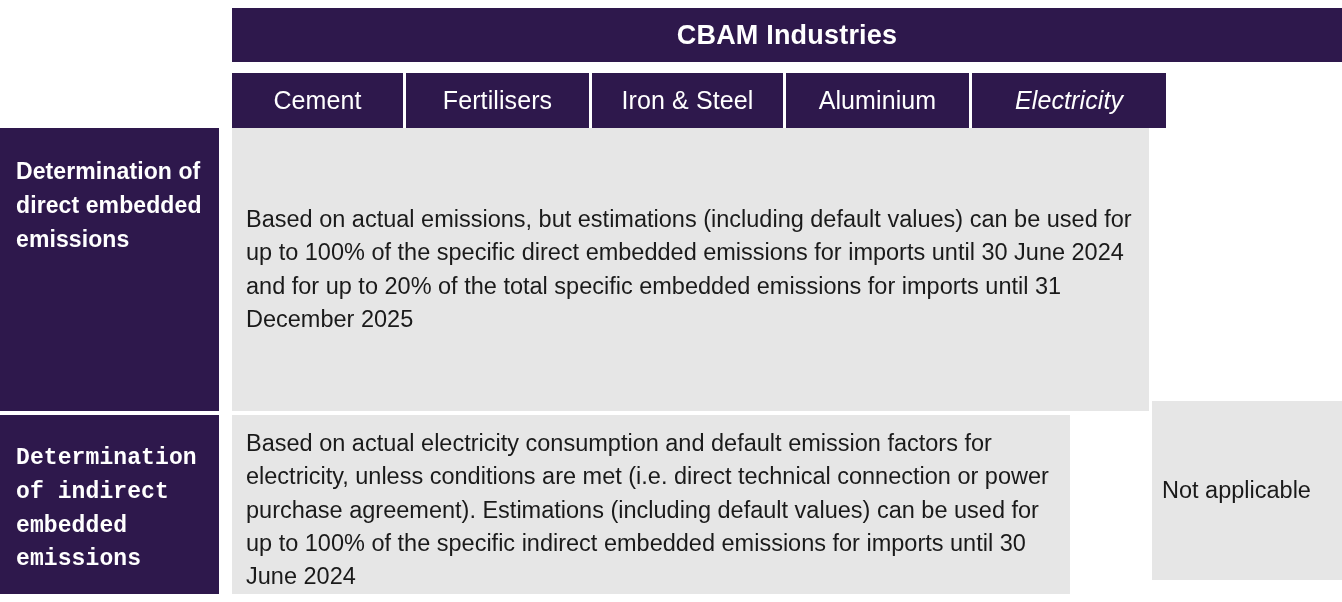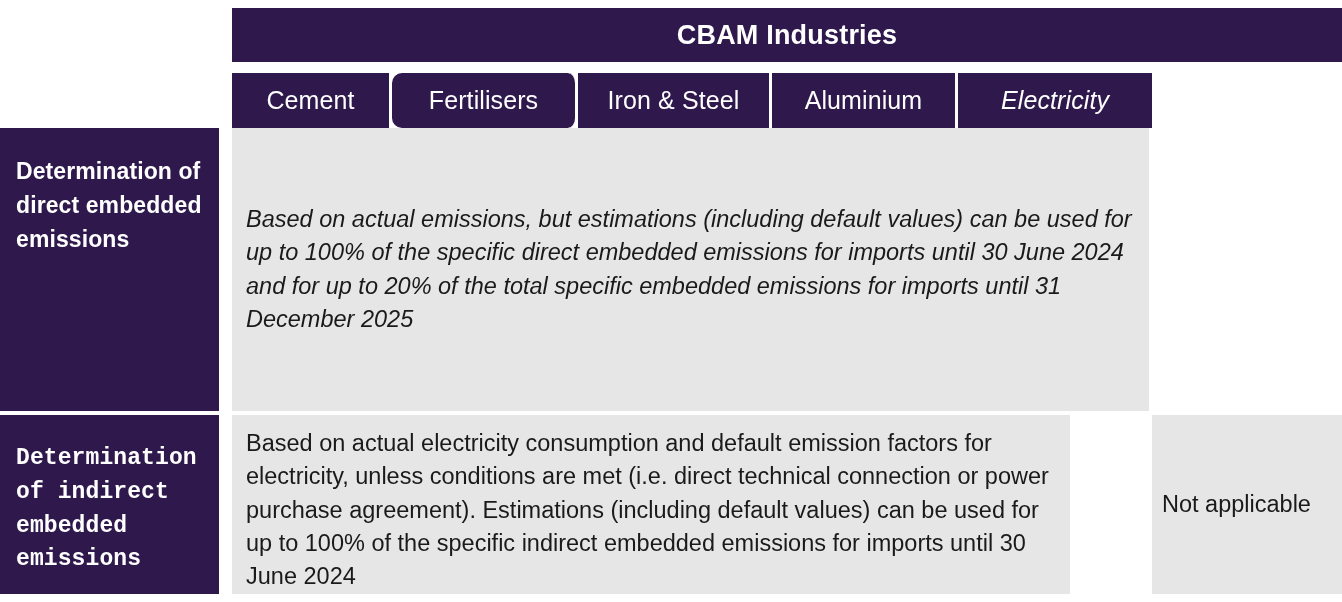--- a/index.html
+++ b/index.html
@@ -66,22 +66,22 @@
     justify-content: center;
     font-size: 25px;
     height: 100%;
     box-sizing: border-box;
     border-right: 3px solid #ffffff;
     letter-spacing: 0.1px;
   }
   .col-head:last-child { border-right: none; }
 
   
-  .w-cement      { width: 160px; }
-  .w-fertilisers { width: 186px; border-radius: 10px; }
+  .w-cement      { width: 174px; }
+  .w-fertilisers { width: 186px; }
   .w-ironsteel   { width: 194px; }
   .w-aluminium   { width: 186px; }
   .w-hydrogen    { width: 190px; }
   .w-electricity { width: 194px; font-style: italic; }
 
   
   .row-label {
     left: 0px;
     width: 219px;
     display: block;
@@ -98,21 +98,20 @@
   .r1-main {
     left: 232px;
     top: 128px;
     width: 917px;
     height: 283px;
     padding: 0 14px;
     display: flex;
     align-items: center;
     font-size: 23.5px;
     line-height: 1.42;
-    font-style: italic;
   }
   .r1-elec {
     left: 1152px;
     top: 128px;
     width: 190px;
     height: 283px;
     padding: 16px 12px 0 10px;
     font-size: 23.5px;
     line-height: 1.47;
   }
@@ -122,21 +121,21 @@
     left: 232px;
     top: 415px;
     width: 838px;
     height: 179px;
     padding: 12px 14px 0 14px;
     font-size: 23.5px;
     line-height: 1.42;
   }
   .r2-elec {
     left: 1152px;
-    top: 415px;
+    top: 401px;
     width: 190px;
     height: 179px;
     padding: 0 12px 0 10px;
     display: flex;
     align-items: center;
     font-size: 23.5px;
     line-height: 1.47;
   }
 </style>
 </head>

